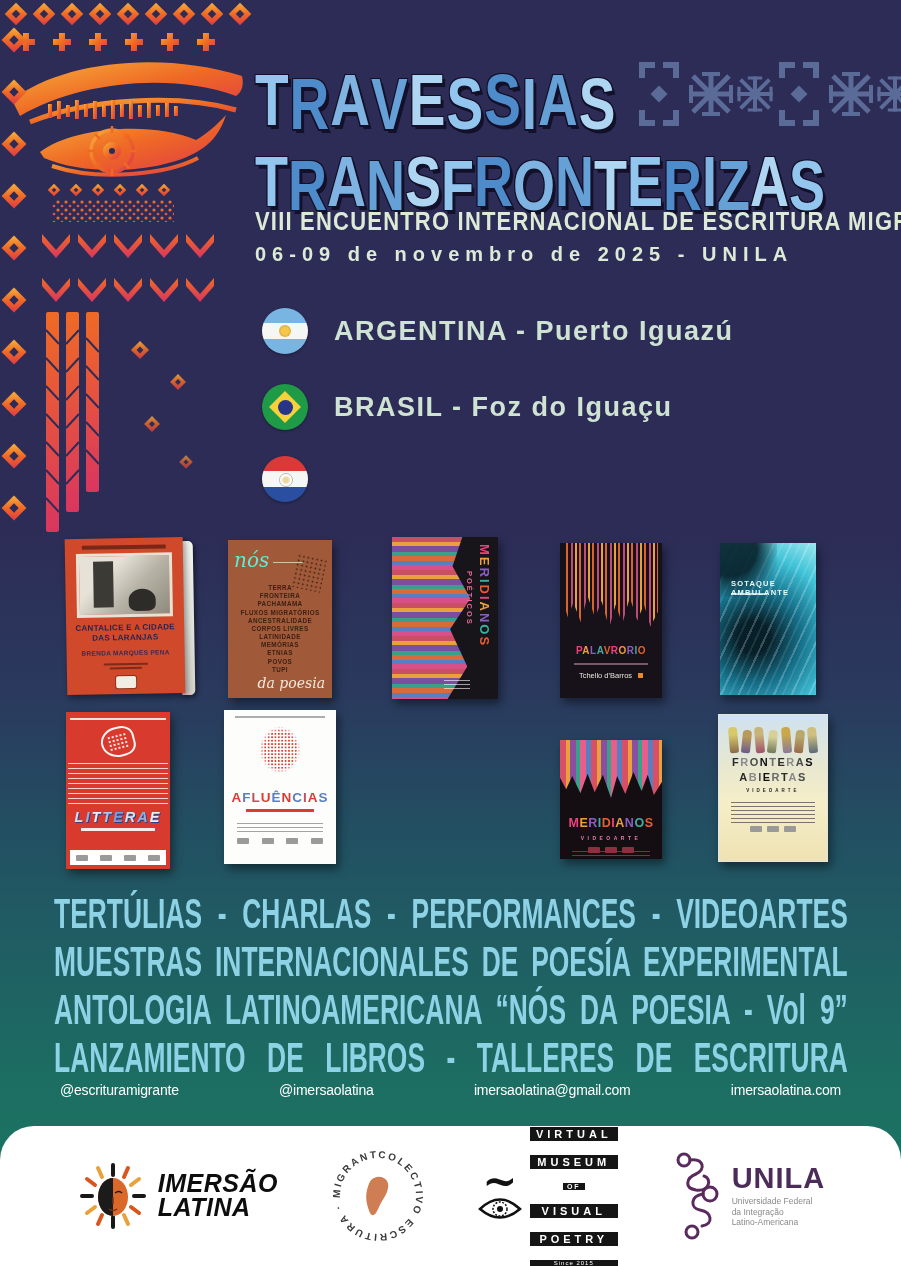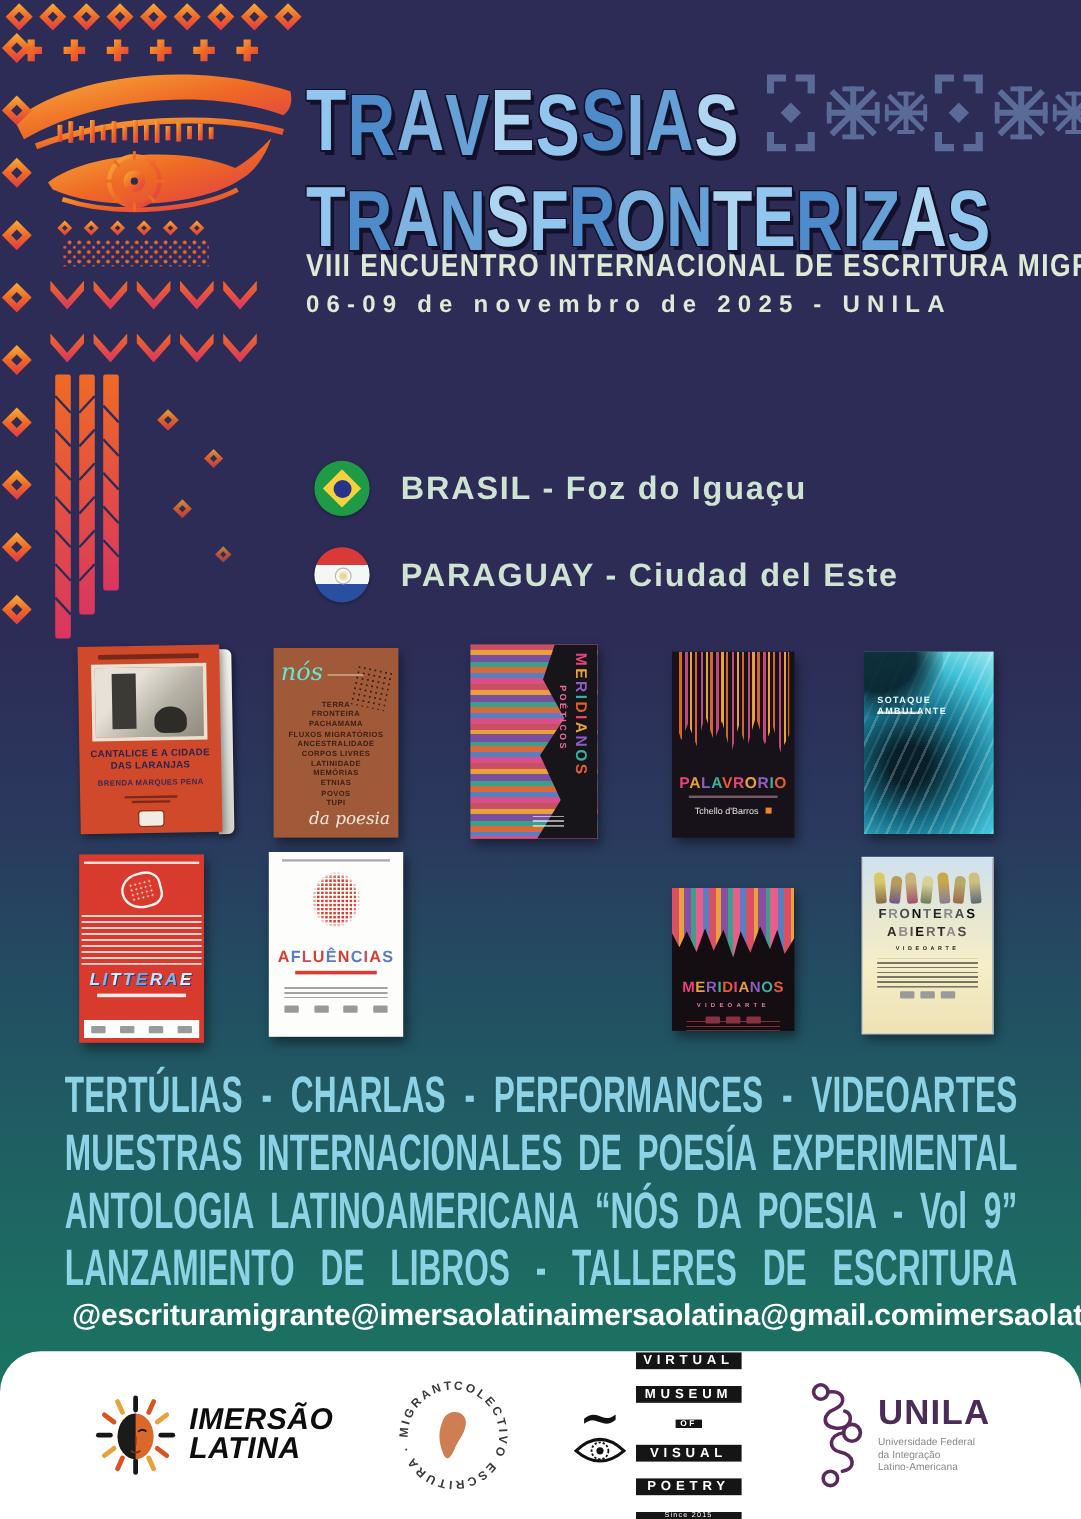--- a/index.html
+++ b/index.html
@@ -55,26 +55,26 @@
   #b2 .dapoesia{position:absolute;right:7px;bottom:7px;color:#f2e8dc;font-size:14px;font-style:italic;font-family:"DejaVu Serif",serif;}
   
   #b3{left:392px;top:537px;width:106px;height:162px;background:repeating-linear-gradient(180deg,#c94f63 0 5px,#e8a13c 5px 9px,#7a4f9e 9px 15px,#3aa08a 15px 19px,#d96a3a 19px 24px,#5a7fc0 24px 28px,#d94f8a 28px 33px);overflow:hidden;}
   #b3 .blackside{position:absolute;top:0;right:0;bottom:0;width:58%;background:#17141a;clip-path:polygon(42% 0,100% 0,100% 100%,18% 100%,50% 80%,22% 57%,55% 38%,26% 18%);}
   #b3 .vtitle{position:absolute;top:7px;right:6px;writing-mode:vertical-rl;font-size:13px;font-weight:bold;letter-spacing:2px;}
   #b3 .vsub{position:absolute;top:34px;right:24px;writing-mode:vertical-rl;font-size:7.5px;font-weight:bold;color:#e86a9a;letter-spacing:2px;}
   #b3 .crd{position:absolute;bottom:10px;right:28px;width:26px;height:10px;}
   
   #b4{left:560px;top:543px;width:102px;height:155px;background:#17121a;overflow:hidden;}
   #b4 .strands{position:absolute;top:0;left:4px;right:4px;height:88px;background:repeating-linear-gradient(90deg,transparent 0 2px,#d9652a 2px 4px,transparent 4px 7px,#c04a7a 7px 9px,transparent 9px 11px,#e8a13c 11px 13px);clip-path:polygon(0 0,100% 0,100% 78%,92% 95%,85% 70%,78% 88%,70% 62%,62% 92%,55% 70%,48% 97%,40% 66%,33% 85%,25% 60%,18% 90%,10% 68%,4% 84%,0 70%);}
-  #b4 .btitle{position:absolute;top:102px;left:0;right:0;text-align:center;font-size:13px;font-weight:bold;letter-spacing:.5px;}
+  #b4 .btitle{position:absolute;top:102px;left:0;right:0;text-align:center;font-size:10px;font-weight:bold;letter-spacing:.5px;}
   #b4 .subline{height:2px;background:#7a5a68;margin:0 14px;position:absolute;top:120px;left:0;right:0;}
   #b4 .bauthor{position:absolute;top:128px;left:0;right:0;text-align:center;color:#e8e2d8;font-size:7.5px;}
   #b4 .sq{display:inline-block;width:5px;height:5px;background:#e8892a;margin-left:6px;}
   
-  #b5{left:720px;top:543px;width:108px;height:152px;background:radial-gradient(circle at 35% 62%,#071f28 0 14%,#15708a 42%,#3fc2d8 72%,#9ae8ee 100%);overflow:hidden;}
+  #b5{left:720px;top:543px;width:96px;height:152px;background:radial-gradient(circle at 35% 62%,#071f28 0 14%,#15708a 42%,#3fc2d8 72%,#9ae8ee 100%);overflow:hidden;}
   #b5::before{content:"";position:absolute;inset:0;background:repeating-linear-gradient(115deg,rgba(255,255,255,.22) 0 2px,transparent 2px 8px,rgba(255,255,255,.1) 8px 10px,transparent 10px 16px);}
   #b5::after{content:"";position:absolute;left:-10px;top:-14px;width:70%;height:45%;background:radial-gradient(ellipse at 30% 30%,rgba(6,30,40,.9) 0 40%,transparent 75%);}
   #b5 .btitle{position:absolute;top:36px;left:11px;color:#eafcfc;font-size:7.5px;font-weight:bold;letter-spacing:1.2px;z-index:2;}
   #b5 .tsub{position:absolute;top:50px;left:11px;width:36px;height:1.5px;background:rgba(255,255,255,.7);z-index:2;}
   
   #b6{left:66px;top:712px;width:104px;height:157px;background:#d93a2e;padding:5px 0;}
   #b6 .tline{height:2px;background:rgba(255,255,255,.85);margin:1px 4px;}
   #b6 .doodle{width:34px;height:30px;margin:7px auto 3px;border:2px solid rgba(255,255,255,.95);border-radius:55% 45% 40% 60%;transform:rotate(-14deg);position:relative;}
   #b6 .doodle::before{content:"";position:absolute;inset:5px;background-image:radial-gradient(rgba(255,255,255,.9) .7px,transparent .9px);background-size:4px 4px;}
   #b6 .names{height:42px;margin:5px 2px;background:repeating-linear-gradient(0deg,rgba(255,255,255,.78) 0 1.4px,transparent 1.4px 5px);}
@@ -126,21 +126,21 @@
   #b10 .btitle{text-align:center;font-size:11px;font-weight:bold;letter-spacing:1.5px;line-height:1.35;}
   .gyz .lz0{color:#2a2a2a}.gyz .lz1{color:#8a8a8a}.gyz .lz2{color:#4a4a4a}.gyz .lz3{color:#111111}.gyz .lz4{color:#6a6a6a}
   #b10 .tag{text-align:center;font-size:4.5px;letter-spacing:3px;color:#222;font-weight:bold;margin-top:3px;}
   #b10 .crd{height:24px;margin:6px 12px 0;}
   #b10 .strip{display:flex;justify-content:center;gap:5px;margin-top:3px;}
   .mtx{background-image:repeating-linear-gradient(0deg,var(--c) 0 1.3px,transparent 1.3px 4px);}
   
   .evt{position:absolute;left:54px;width:902px;text-align:justify;text-align-last:justify;font-weight:bold;color:#8ed2e6;font-size:30px;transform:scale(.88,1.42);transform-origin:left top;white-space:nowrap;}
   #evt0{top:890px;} #evt1{top:938px;} #evt2{top:986px;} #evt3{top:1034px;}
   
-  #contacts{position:absolute;left:60px;right:60px;top:1082px;display:flex;justify-content:space-between;align-items:center;color:#ffffff;font-weight:bold;font-size:25px;letter-spacing:-.2px;}
+  #contacts{position:absolute;left:60px;right:60px;top:1082px;display:flex;justify-content:space-between;align-items:center;color:#ffffff;font-weight:normal;font-size:14px;letter-spacing:-.2px;}
   
   #footer{position:absolute;left:0;right:0;top:1126px;height:140px;background:#ffffff;border-radius:34px 34px 0 0;display:flex;align-items:center;justify-content:center;gap:52px;}
   .logo{display:flex;align-items:center;gap:8px;}
   .imersao-text{font-weight:bold;color:#0d0d0d;font-size:25px;line-height:.95;letter-spacing:.5px;font-style:italic;}
   .vm-rows{display:flex;flex-direction:column;gap:14px;align-items:stretch;}
   .vm-row{background:#151515;color:#fff;font-size:11px;font-weight:bold;letter-spacing:4px;padding:1px 6px;text-align:center;white-space:nowrap;}
   .vm-row.small{font-size:7px;letter-spacing:2px;padding:0 4px;align-self:center;background:#151515;}
   .vm-since{font-size:6px;color:#fff;background:#151515;text-align:center;letter-spacing:1px;padding:0 2px;}
   .vm-left{display:flex;flex-direction:column;align-items:center;gap:2px;}
   .vm-tilde{font-size:42px;font-weight:bold;color:#111;line-height:.55;font-family:"DejaVu Serif",serif;}
@@ -312,27 +312,30 @@
           <path d="M-9,-20 h18 M-9,20 h18 M-20,-9 v18 M20,-9 v18" stroke-width="4"></path>
         </g>
     </g>
   </svg>
 
   <div id="title1" class="title-line titlez"><span class="lz0">T</span><span class="lz1">R</span><span class="lz2">A</span><span class="lz3">V</span><span class="lz4">E</span><span class="lz0">S</span><span class="lz1">S</span><span class="lz2">I</span><span class="lz3">A</span><span class="lz4">S</span></div>
   <div id="title2" class="title-line titlez"><span class="lz0">T</span><span class="lz1">R</span><span class="lz2">A</span><span class="lz3">N</span><span class="lz4">S</span><span class="lz0">F</span><span class="lz1">R</span><span class="lz2">O</span><span class="lz3">N</span><span class="lz4">T</span><span class="lz0">E</span><span class="lz1">R</span><span class="lz2">I</span><span class="lz3">Z</span><span class="lz4">A</span><span class="lz0">S</span></div>
   <div id="subtitle">VIII ENCUENTRO INTERNACIONAL DE ESCRITURA MIGRANTE</div>
   <div id="dateline">06-09 de novembro de 2025 - UNILA</div>
 
+  <div id="country0" class="country-row">
+    <div class="flag flag-ar"></div>
+    <div class="country-label">ARGENTINA - Puerto Iguazú</div>
+  </div>
   <div id="country1" class="country-row">
     <div class="flag flag-br"></div>
     <div class="country-label">BRASIL - Foz do Iguaçu</div>
   </div>
   <div id="country2" class="country-row">
     <div class="flag flag-py"></div>
-    <div class="country-label">PARAGUAY - Ciudad del Este</div>
   </div>
 
   <div id="b1" class="book">
     <div class="pages"></div>
     <div class="cover">
       <div class="topbar"></div>
       <div class="photo"></div>
       <div class="btitle">CANTALICE E A CIDADE DAS LARANJAS</div>
       <div class="bauthor">BRENDA MARQUES PENA</div>
       <div class="pres"></div>

